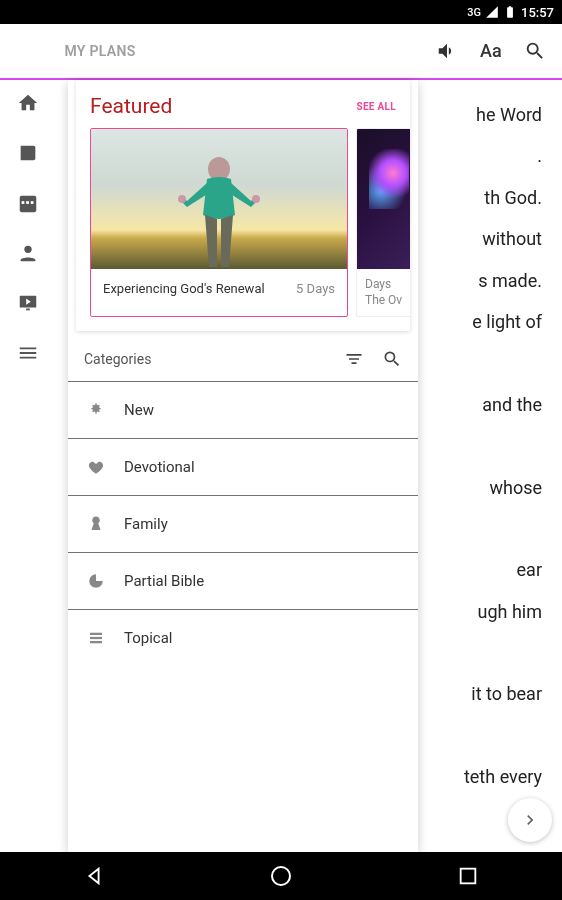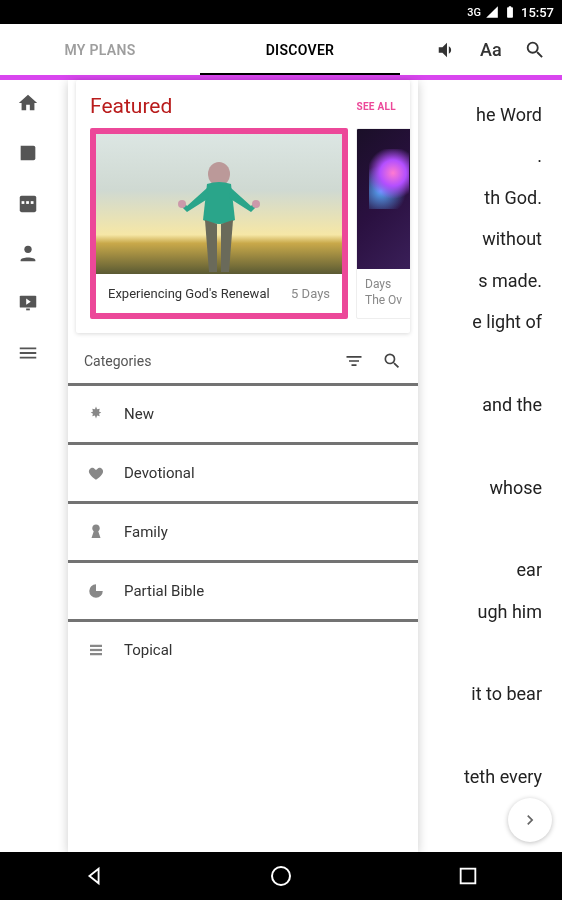--- a/index.html
+++ b/index.html
@@ -2,21 +2,21 @@
 <html><head>
 <meta charset="utf-8">
 <style>
 * { margin:0; padding:0; box-sizing:border-box; font-family:Roboto,Arial,sans-serif; }
 html,body { width:562px; height:900px; overflow:hidden; background:#fff; }
 
 .statusbar { background:#000; color:#fff; height:24px; display:flex; justify-content:flex-end; align-items:center; padding:0 8px; font-size:13px; gap:4px; font-weight:500; }
 .statusbar .sig { font-size:11px; }
 .statusbar svg { fill:#fff; }
 
-.topbar { height:56px; display:flex; align-items:center; border-bottom:5px solid #d946ef; position:relative; }
+.topbar { height:56px; display:flex; align-items:center; border-bottom:2px solid #d946ef; position:relative; }
 .tabs { display:flex; flex:1; height:100%; }
 .tab { flex:0 0 auto; width:200px; display:flex; align-items:center; justify-content:center; font-size:14px; font-weight:600; letter-spacing:0.3px; color:#9e9e9e; cursor:pointer; }
 .tab.active { color:#000; position:relative; }
 .tab.active::after { content:''; position:absolute; bottom:0; left:0; right:0; height:2px; background:#000; }
 .tabs-spacer { flex:1; }
 .topbar-actions { display:flex; align-items:center; gap:22px; padding:0 16px; }
 .topbar-actions svg, .topbar-actions .aa { width:22px; height:22px; }
 .topbar-actions .aa { font-size:18px; font-weight:500; color:#333; }
 
 .body { display:flex; height:calc(900px - 24px - 56px - 48px); position:relative; }
@@ -28,37 +28,37 @@
 
 .panel { position:absolute; left:68px; top:0; width:350px; bottom:0; background:#fff; box-shadow:0 2px 10px rgba(0,0,0,0.2); z-index:5; display:flex; flex-direction:column; }
 .saved { display:flex; justify-content:space-between; align-items:center; padding:14px 16px; font-size:14px; color:#555; }
 .saved .count { color:#aaa; }
 
 .featured-card { margin:0 8px; background:#fff; box-shadow:0 1px 4px rgba(0,0,0,0.15); border-radius:2px; }
 .featured-head { display:flex; justify-content:space-between; align-items:center; padding:14px 14px 10px; }
 .featured-head .title { font-size:21px; color:#b91c1c; }
 .featured-head .seeall { font-size:10px; font-weight:700; color:#ec4899; letter-spacing:0.3px; }
 .carousel { display:flex; gap:8px; padding:0 14px 14px; overflow:hidden; }
-.plan { flex:0 0 258px; border:6px solid #ec4899; border-radius:2px; overflow:hidden; }
+.plan { flex:0 0 258px; border:1px solid #ec4899; border-radius:2px; overflow:hidden; }
 .plan-img { height:140px; background:linear-gradient(180deg,#dce6e3 0%,#cfd9d2 40%,#f6e7a6 72%,#c9a94a 78%,#5a5a33 100%); position:relative; }
 .figure { position:absolute; left:50%; top:18px; transform:translateX(-50%); }
 .plan-meta { display:flex; justify-content:space-between; align-items:center; padding:12px 12px; font-size:13px; color:#333; }
 .plan-meta .days { color:#888; }
 .plan2 { flex:0 0 60px; border:1px solid #eee; border-radius:2px; overflow:hidden; }
 .plan2-img { height:140px; background:linear-gradient(135deg,#1a0f28,#2a1040,#3b205a); position:relative; }
 .plan2-img::before{content:'';position:absolute;right:6px;top:20px;width:40px;height:60px;background:radial-gradient(circle at 60% 40%,#ff7ad1 0,#b34fff 30%,transparent 60%),radial-gradient(circle at 30% 70%,#5aa9ff 0,transparent 50%);}
 .plan2-meta { padding:8px 8px; font-size:12px; line-height:1.3; color:#888; }
 
 .categories-head { display:flex; align-items:center; justify-content:space-between; padding:18px 16px 12px; }
 .categories-head .title { font-size:14px; color:#555; }
 .categories-head .icons { display:flex; gap:18px; }
 .categories-head svg { width:20px; height:20px; fill:#444; }
 
 .catlist { flex:1; overflow:hidden; }
-.cat { display:flex; align-items:center; gap:18px; padding:18px 18px; border-top:3px solid #737373; font-size:15px; color:#333; }
+.cat { display:flex; align-items:center; gap:18px; padding:18px 18px; border-top:1px solid #737373; font-size:15px; color:#333; }
 .cat-ico { width:20px; height:20px; display:flex; align-items:center; justify-content:center; }
 .cat-ico svg { width:18px; height:18px; fill:#888; }
 
 .fab { position:absolute; right:10px; bottom:10px; width:44px; height:44px; border-radius:50%; background:#fff; box-shadow:0 1px 5px rgba(0,0,0,0.25); display:flex; align-items:center; justify-content:center; z-index:6; }
 .fab svg { width:20px; height:20px; fill:#666; }
 
 .navbar { background:#000; height:48px; display:flex; align-items:center; justify-content:space-around; }
 .navbar svg { width:22px; height:22px; fill:#fff; }
 .navbar .circle { width:20px; height:20px; border:2px solid #fff; border-radius:50%; }
 </style>
@@ -72,21 +72,20 @@
     </svg>
   <svg viewBox="0 0 24 24" width="14" height="14">
       <path d="M15.67 4H14V2h-4v2H8.33C7.6 4 7 4.6 7 5.33v15.33C7 21.4 7.6 22 8.33 22h7.33c.74 0 1.34-.6 1.34-1.33V5.33C17 4.6 16.4 4 15.67 4z"></path>
     </svg>
   <span>15:57</span>
 </div>
 
 <div class="topbar">
   <div class="tabs">
     <div class="tab">MY PLANS</div>
-    <div class="tab active">DISCOVER</div>
     <div class="tabs-spacer"></div>
   </div>
   <div class="topbar-actions">
     <svg viewBox="0 0 24 24">
         <path fill="#333" d="M3 9v6h4l5 5V4L7 9H3zm13.5 3c0-1.77-1.02-3.29-2.5-4.03v8.05c1.48-.73 2.5-2.25 2.5-4.02z"></path>
       </svg>
     <span class="aa">Aa</span>
     <svg viewBox="0 0 24 24">
         <path fill="#333" d="M15.5 14h-.79l-.28-.27A6.471 6.471 0 0016 9.5 6.5 6.5 0 109.5 16c1.61 0 3.09-.59 4.23-1.57l.27.28v.79l5 4.99L20.49 19l-4.99-5zm-6 0C7.01 14 5 11.99 5 9.5S7.01 5 9.5 5 14 7.01 14 9.5 11.99 14 9.5 14z"></path>
       </svg>

